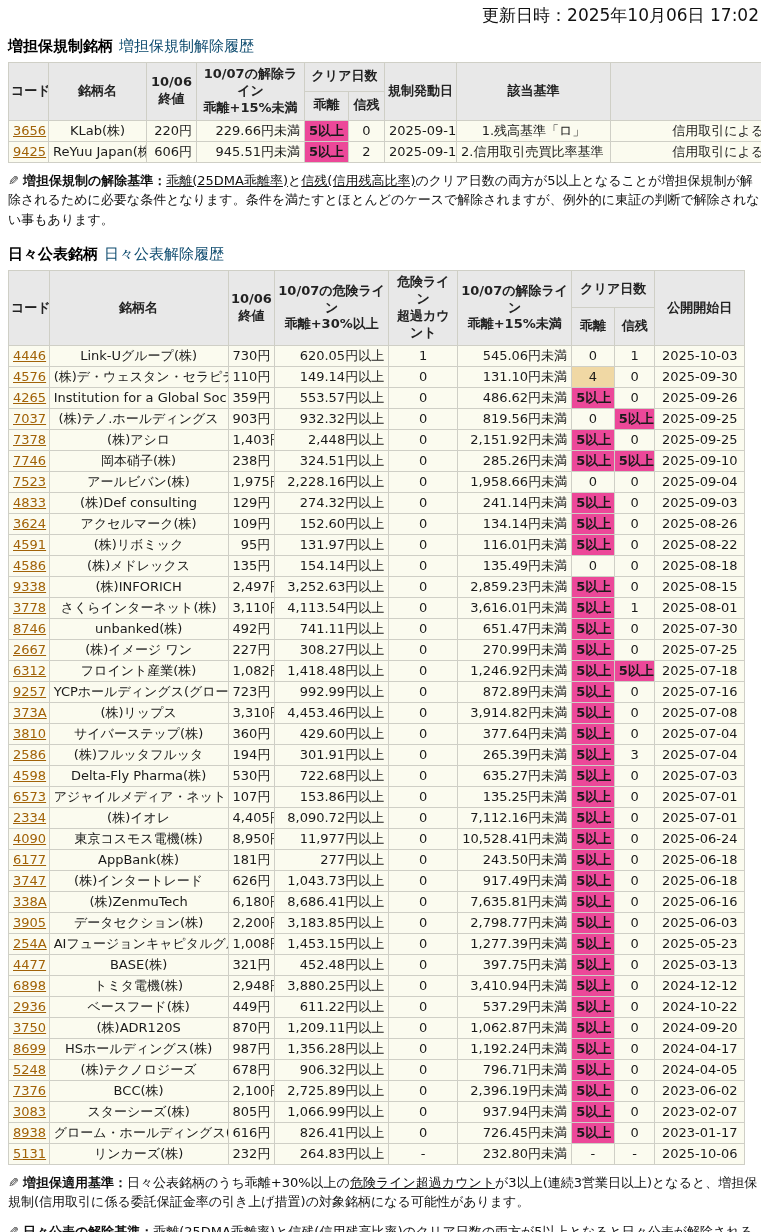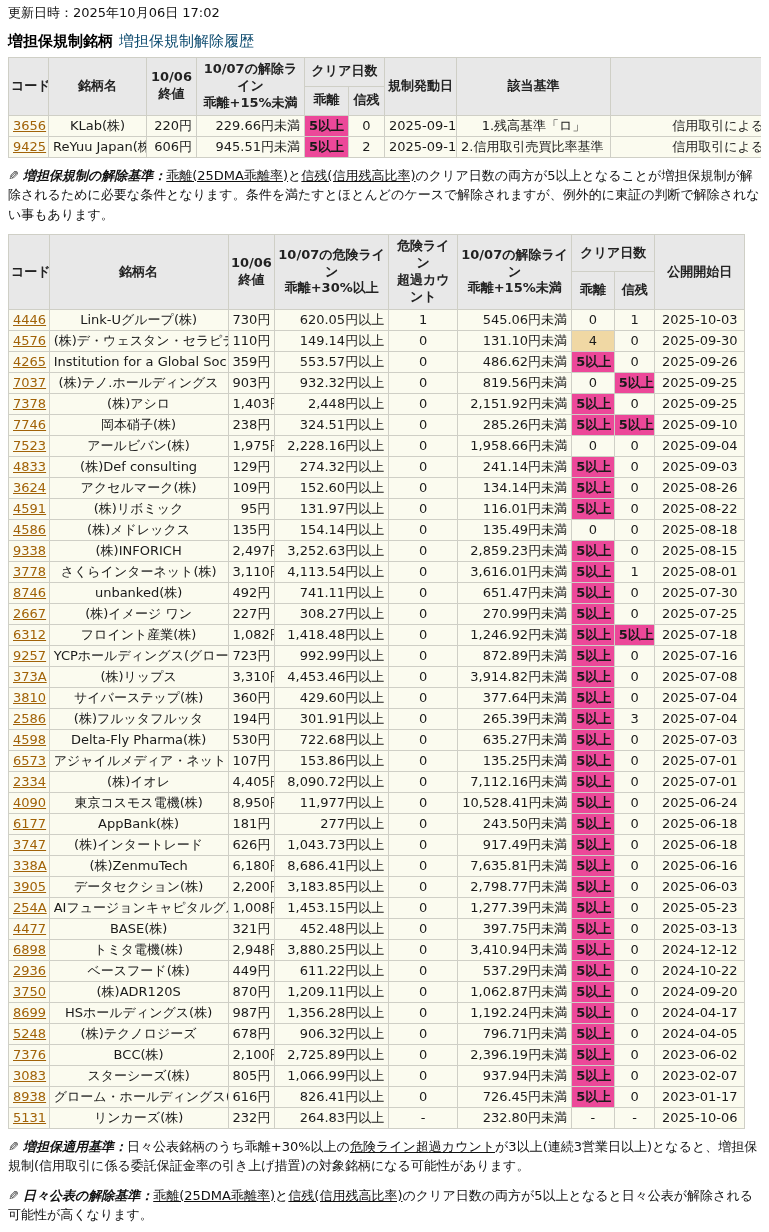--- a/index.html
+++ b/index.html
@@ -2,21 +2,21 @@
 <html><head>
 <meta charset="utf-8">
 <style>
   html,body{margin:0;padding:0;background:#ffffff;}
   body{
     width:769px;height:1232px;overflow:hidden;
     font-family:"DejaVu Sans","Liberation Sans",sans-serif;
     font-size:13px;color:#1a1a1a;
   }
   .page{padding:4px 8px 0 8px;}
-  .updated{text-align:left;font-size:13px;color:#111;padding-right:2px;}
+  .updated{text-align:right;font-size:17px;color:#111;padding-right:2px;}
   .sec-head{margin:10px 0 6px 0;}
   .sec-title{font-weight:bold;font-size:15px;color:#000;}
   .sec-link{font-size:15px;color:#0c4a6e;text-decoration:none;margin-left:6px;cursor:pointer;}
   table{border-collapse:collapse;table-layout:fixed;background:#fbfbef;}
   th,td{border:1px solid #cfcfc6;overflow:hidden;white-space:nowrap;}
   th{
     background:#e8e8e8;font-weight:bold;color:#222;text-align:center;
     font-size:13px;padding:3px 2px;line-height:1.3;
   }
   .pre{white-space:pre-line;}
@@ -25,21 +25,21 @@
   td.num{text-align:right;}
   td.ctr{text-align:center;}
   td a{color:#a16207;cursor:pointer;}
   .hl5{background:#ec4899;font-weight:bold;}
   .hl4{background:#f0d8a4;}
   .tbl-clip{width:753px;overflow:hidden;}
   #table1{width:909px;}
   #table2{width:737px;}
   .note{margin:8px 0 10px 0;line-height:1.5;color:#111;}
   .note .memo-icon{display:inline-block;margin-right:4px;color:#333;transform:scaleX(-1);}
-  .note .nb{font-weight:bold;font-style:italic;}
+  .note .nb{font-weight:bold;}
   .note .nu{text-decoration:underline;cursor:pointer;}
   .sec2-gap{margin-top:16px;}
 </style>
 </head>
 <body>
 
 <div class="page">
 
   <div class="updated">更新日時：2025年10月06日 17:02</div>
 
@@ -100,20 +100,23 @@
             <td class="ctr">2025-09-11</td>
             <td class="left">2.信用取引売買比率基準「ロ」</td>
             <td class="left">信用取引による新規の売付け及</td>
           </tr>
         </tbody>
     </table>
   </div>
 
   <p class="note"><span class="memo-icon">✎</span><span class="nb">増担保規制の解除基準：</span><span class="nu">乖離(25DMA乖離率)</span><span>と</span><span class="nu">信残(信用残高比率)</span><span>のクリア日数の両方が5以上となることが増担保規制が解除されるために必要な条件となります。条件を満たすとほとんどのケースで解除されますが、例外的に東証の判断で解除されない事もあります。</span></p>
 
+  <div class="sec-head sec2-gap">
+    <span class="sec-title">日々公表銘柄</span><a class="sec-link" href="#">日々公表解除履歴</a>
+  </div>
 
   <table id="table2">
     <colgroup>
       <col style="width:40px">
         <col style="width:176px">
         <col style="width:46px">
       <col style="width:112px">
         <col style="width:68px">
         <col style="width:112px">
       <col style="width:42px">

